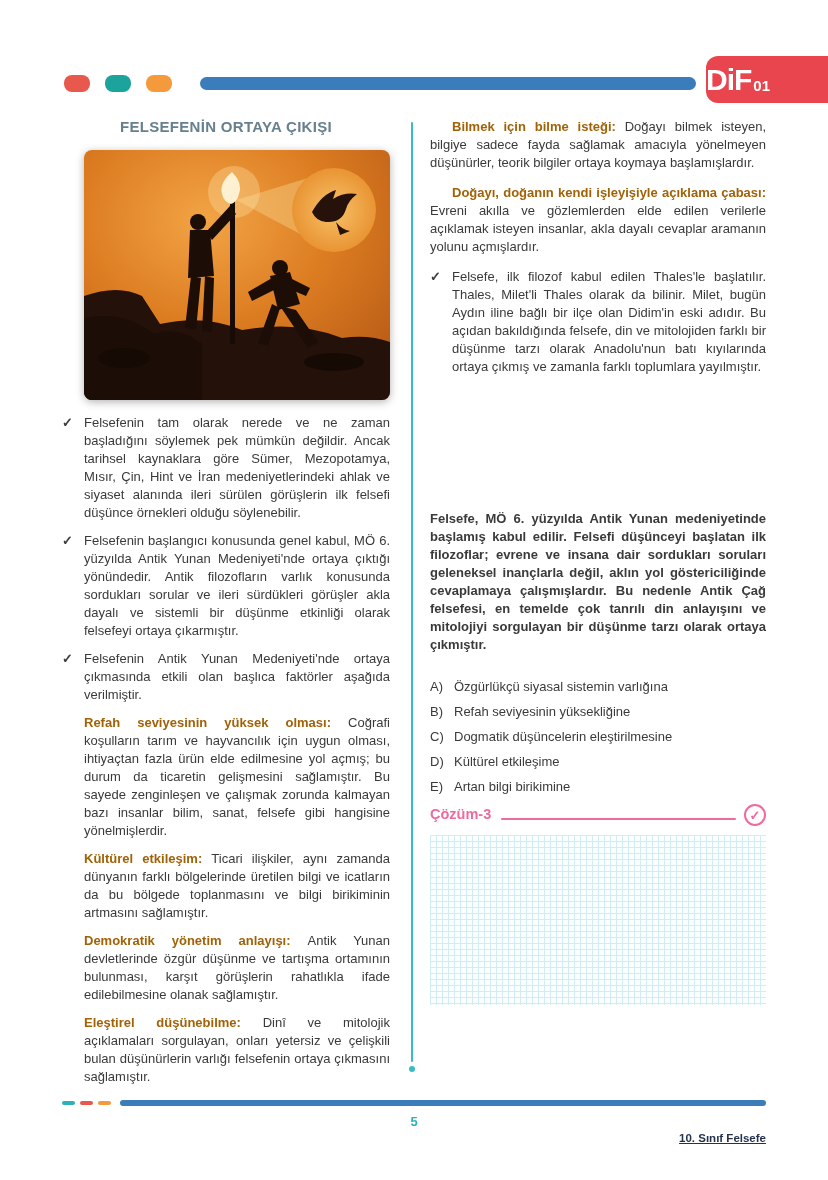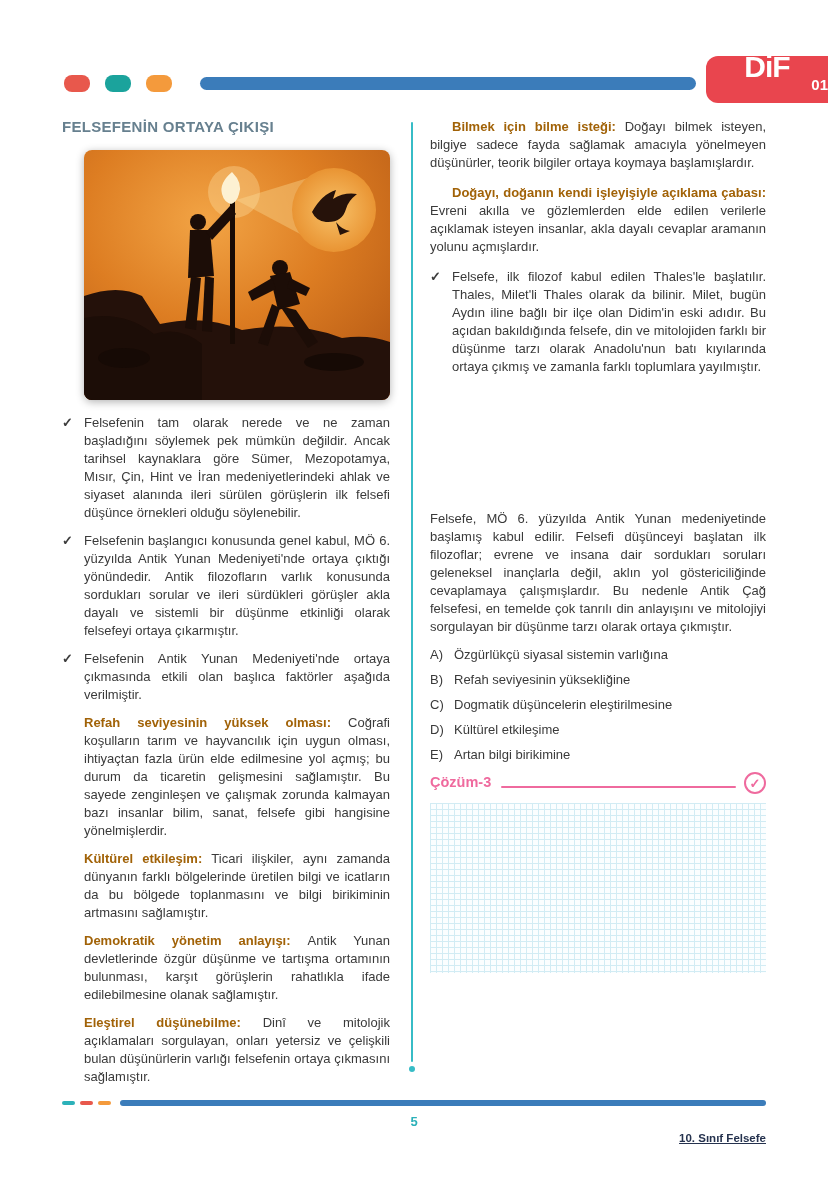--- a/index.html
+++ b/index.html
@@ -16,39 +16,39 @@
   .header { position:absolute; top:56px; left:62px; right:0; height:48px; }
   .dots { position:absolute; left:2px; top:19px; display:flex; }
   .dot { width:26px; height:17px; border-radius:8px; margin-right:15px; }
   .dot-red { background:#e8584c; }
   .dot-teal { background:#1ba39c; }
   .dot-orange { background:#f49a3c; }
   .hbar { position:absolute; left:138px; right:132px; top:21px; height:13px; background:#3b7cba; border-radius:7px; }
   .logo {
     position:absolute; right:0; top:0; width:122px; height:47px;
     background:#e9454e; border-radius:12px 0 0 12px;
-    display:flex; align-items:center; justify-content:center; color:#fff;flex-direction:column;
+    display:flex; align-items:center; color:#fff;
   }
   .logo-text { font-size:30px; font-weight:bold; letter-spacing:-1px; }
   .logo-num { font-size:15px; font-weight:bold; align-self:flex-end; margin:0 0 8px 2px; }
 
   
   .columns { position:absolute; top:118px; left:62px; width:704px; }
   .col-left  { position:absolute; left:0;   top:0; width:328px; }
   .col-right { position:absolute; left:368px; top:0; width:336px; }
   .vdivider {
     position:absolute; left:349px; top:4px; width:2px; height:940px;
     background:#37bcc6; border-radius:1px;
   }
   .vdivider::after {
     content:""; position:absolute; left:-2px; bottom:-10px;
     width:6px; height:6px; border-radius:50%; background:#37bcc6;
   }
 
-  .page-title { font-size:15px; font-weight:bold; color:#67808f; letter-spacing:.3px; margin-bottom:14px; }
+  .page-title { font-size:15px; font-weight:bold; color:#67808f; letter-spacing:.3px; margin-bottom:14px;text-align:center; }
 
   .figure {
     width:306px; height:250px; margin:0 0 14px 22px;
     border-radius:8px; overflow:hidden;
     box-shadow:0 2px 8px rgba(0,0,0,.3);
   }
   .figure svg { display:block; width:100%; height:100%; }
 
   .bullet { display:flex; margin-bottom:10px; }
   .check { flex:0 0 14px; margin-right:8px; font-weight:bold; color:#3d3d3d; }
@@ -69,21 +69,21 @@
     font-weight:bold; font-size:13px; line-height:1; margin-bottom:1px; background:#fff;
   }
   .teal-h .ex-label, .teal-h .ex-icon { color:#2cb1b9; }
   .teal-h .ex-line { background:#2cb1b9; }
   .teal-h .ex-icon { border-color:#2cb1b9; }
   .pink-h .ex-label, .pink-h .ex-icon { color:#ef6a9e; }
   .pink-h .ex-line { background:#ef6a9e; }
   .pink-h .ex-icon { border-color:#ef6a9e; }
   .sol-header { margin-top:8px; }
 
-  .ex-body { text-align:justify; margin-bottom:10px; }
+  .ex-body { text-align:justify; margin-bottom:24px;font-weight:bold; }
   .q-bold { text-align:justify; margin-bottom:10px; }
 
   .option { display:flex; margin-bottom:7px; }
   .opt-key { flex:0 0 24px; }
 
   .answer-grid {
     height:170px; margin-top:2px;
     background-color:#fbfeff;
     background-image:
       linear-gradient(to right, #d2ecf4 1px, transparent 1px),

